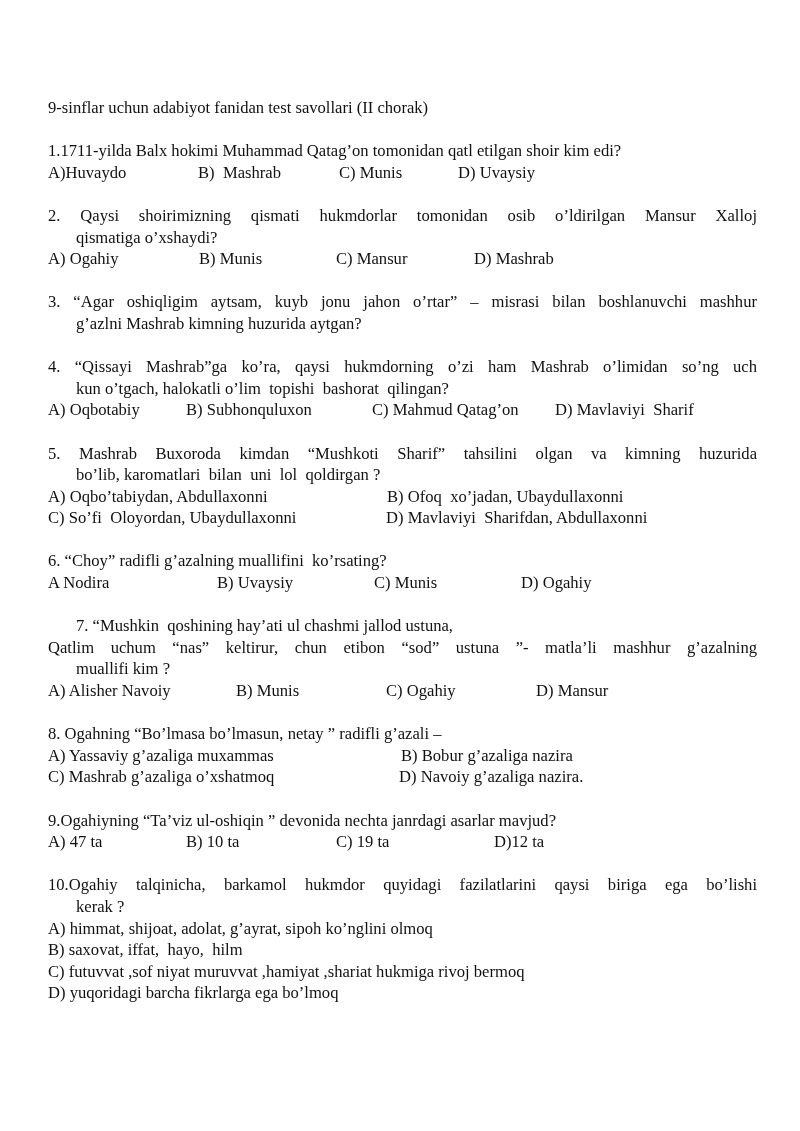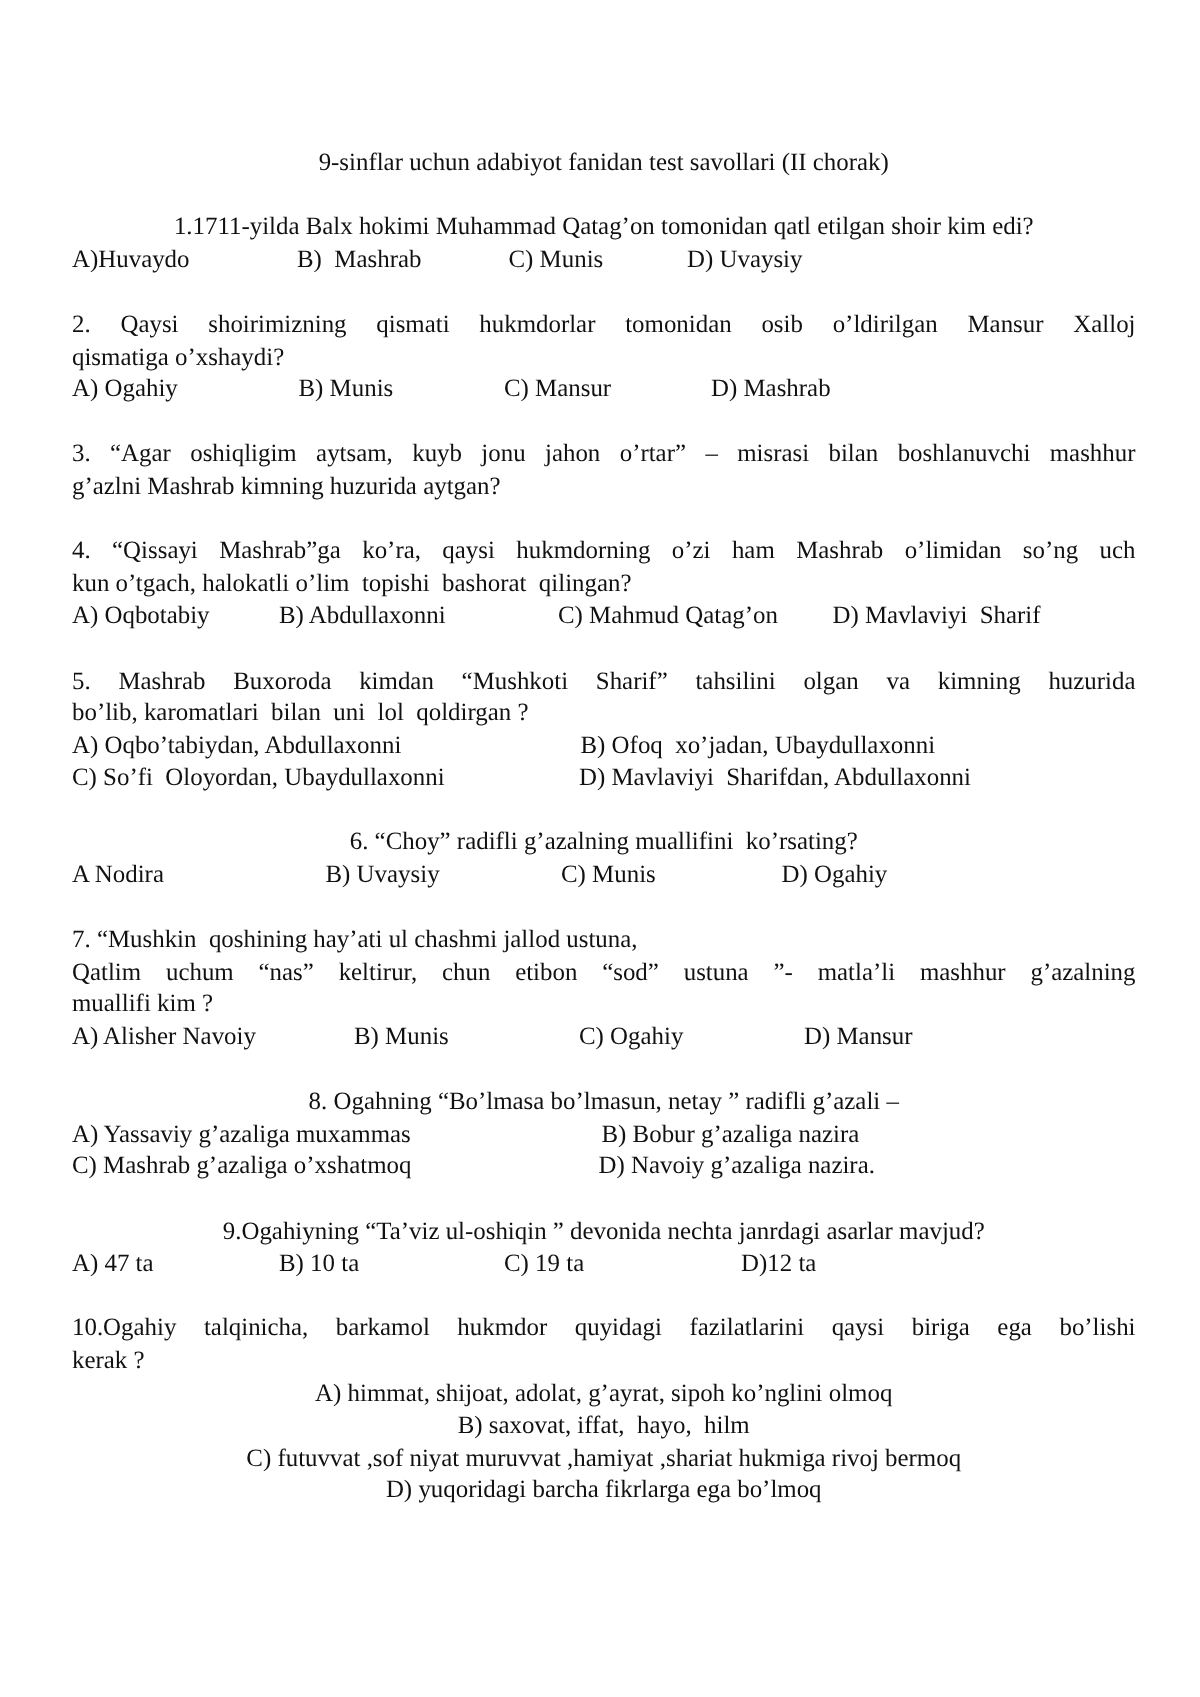--- a/index.html
+++ b/index.html
@@ -2,25 +2,25 @@
 <html><head>
 <meta charset="utf-8">
 <style>
   html, body { margin: 0; padding: 0; background: #ffffff; }
   body { width: 800px; height: 1131px; position: relative; overflow: hidden; }
   .page {
     position: absolute; left: 48px; top: 97px; width: 709px;
     font-family: "Liberation Serif", "DejaVu Serif", serif;
     font-size: 16.6px; line-height: 21.6px; color: #111111;
   }
-  .line { height: 21.6px; white-space: pre; text-align: center; }
+  .line { height: 21.6px; white-space: pre; }
   .blank { height: 21.6px; }
   .q-text { text-align: justify; }
   .q-text .l1 { text-align: justify; text-align-last: justify; display: block; height: 21.6px; }
-  .q-text .l2 { display: block; height: 21.6px; white-space: pre; }
+  .q-text .l2 { display: block; height: 21.6px; white-space: pre; margin-left: 28px; }
   .opts { position: relative; height: 21.6px; }
   .opt { position: absolute; top: 0; white-space: pre; }
 </style>
 </head>
 <body>
 
 <div class="page">
   <div class="line">9-sinflar uchun adabiyot fanidan test savollari (II chorak)</div>
   <div class="blank"></div>
 
@@ -57,21 +57,21 @@
   </div>
   <div class="blank"></div>
 
   <div>
     <div class="q-text">
       <span class="l1">4. “Qissayi Mashrab”ga ko’ra,  qaysi  hukmdorning o’zi  ham  Mashrab o’limidan  so’ng  uch</span>
       <span class="l2">kun o’tgach, halokatli o’lim  topishi  bashorat  qilingan?</span>
     </div>
     <div class="opts">
       <span class="opt" style="left:0px">A) Oqbotabiy</span>
-      <span class="opt" style="left:138px">B) Abdullaxonni</span>
+      <span class="opt" style="left:138px">B) Subhonquluxon</span>
       <span class="opt" style="left:324px">C) Mahmud Qatag’on</span>
       <span class="opt" style="left:507px">D) Mavlaviyi  Sharif</span>
     </div>
   </div>
   <div class="blank"></div>
 
   <div>
     <div class="q-text">
       <span class="l1">5. Mashrab Buxoroda  kimdan  “Mushkoti  Sharif” tahsilini olgan  va  kimning  huzurida</span>
       <span class="l2">bo’lib, karomatlari  bilan  uni  lol  qoldirgan ?</span>

